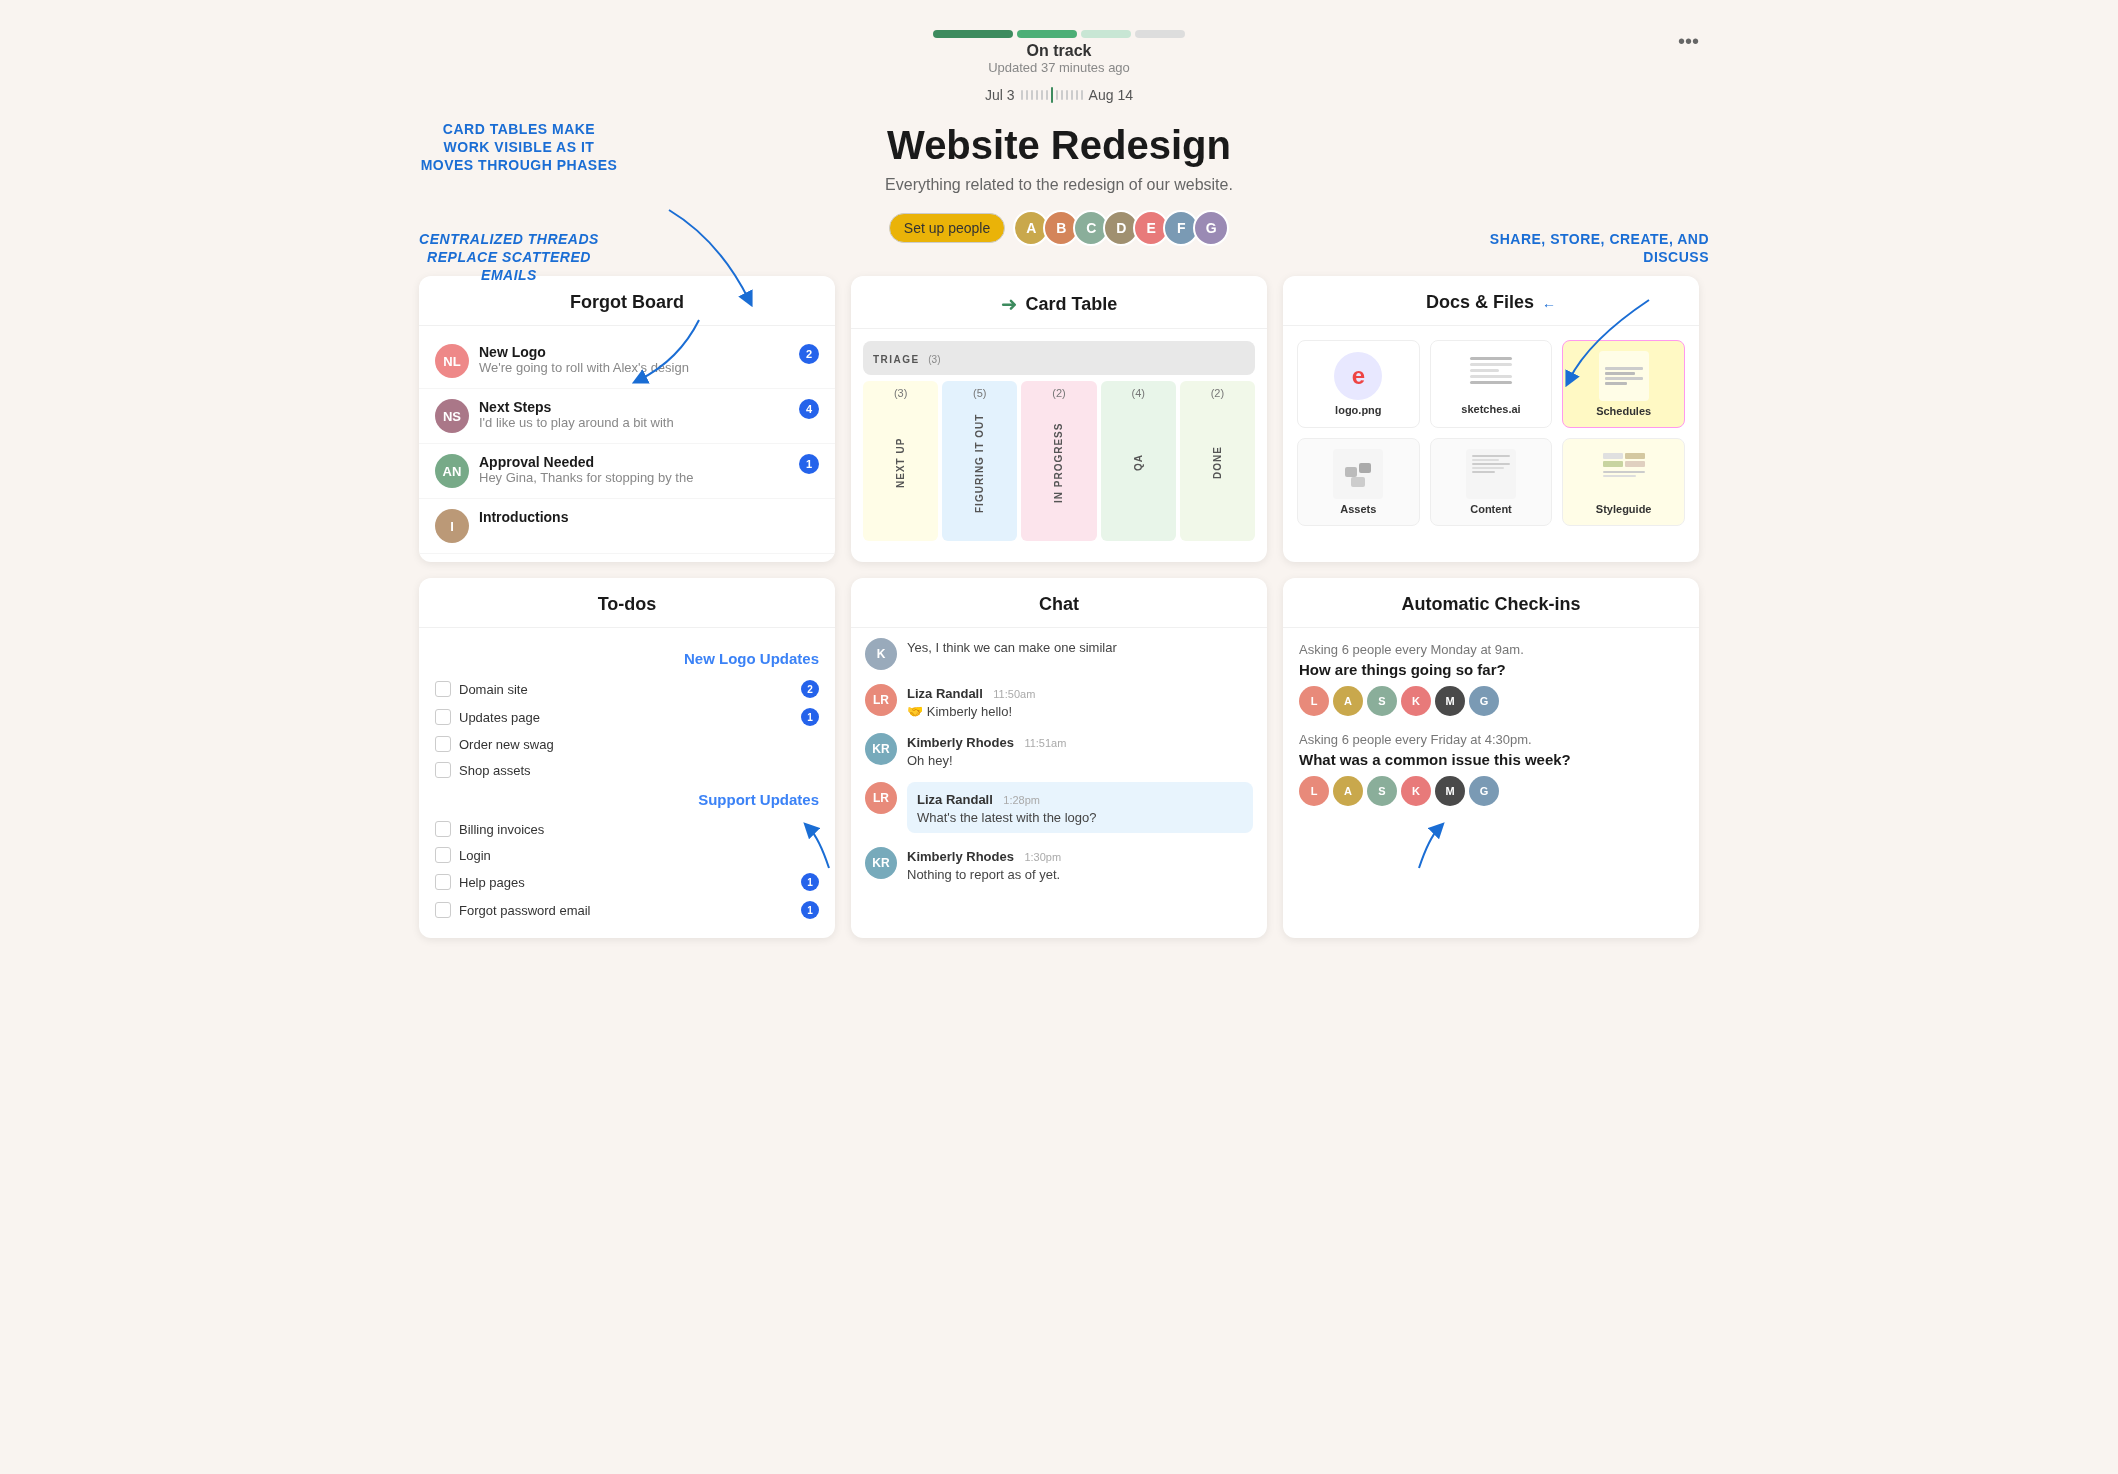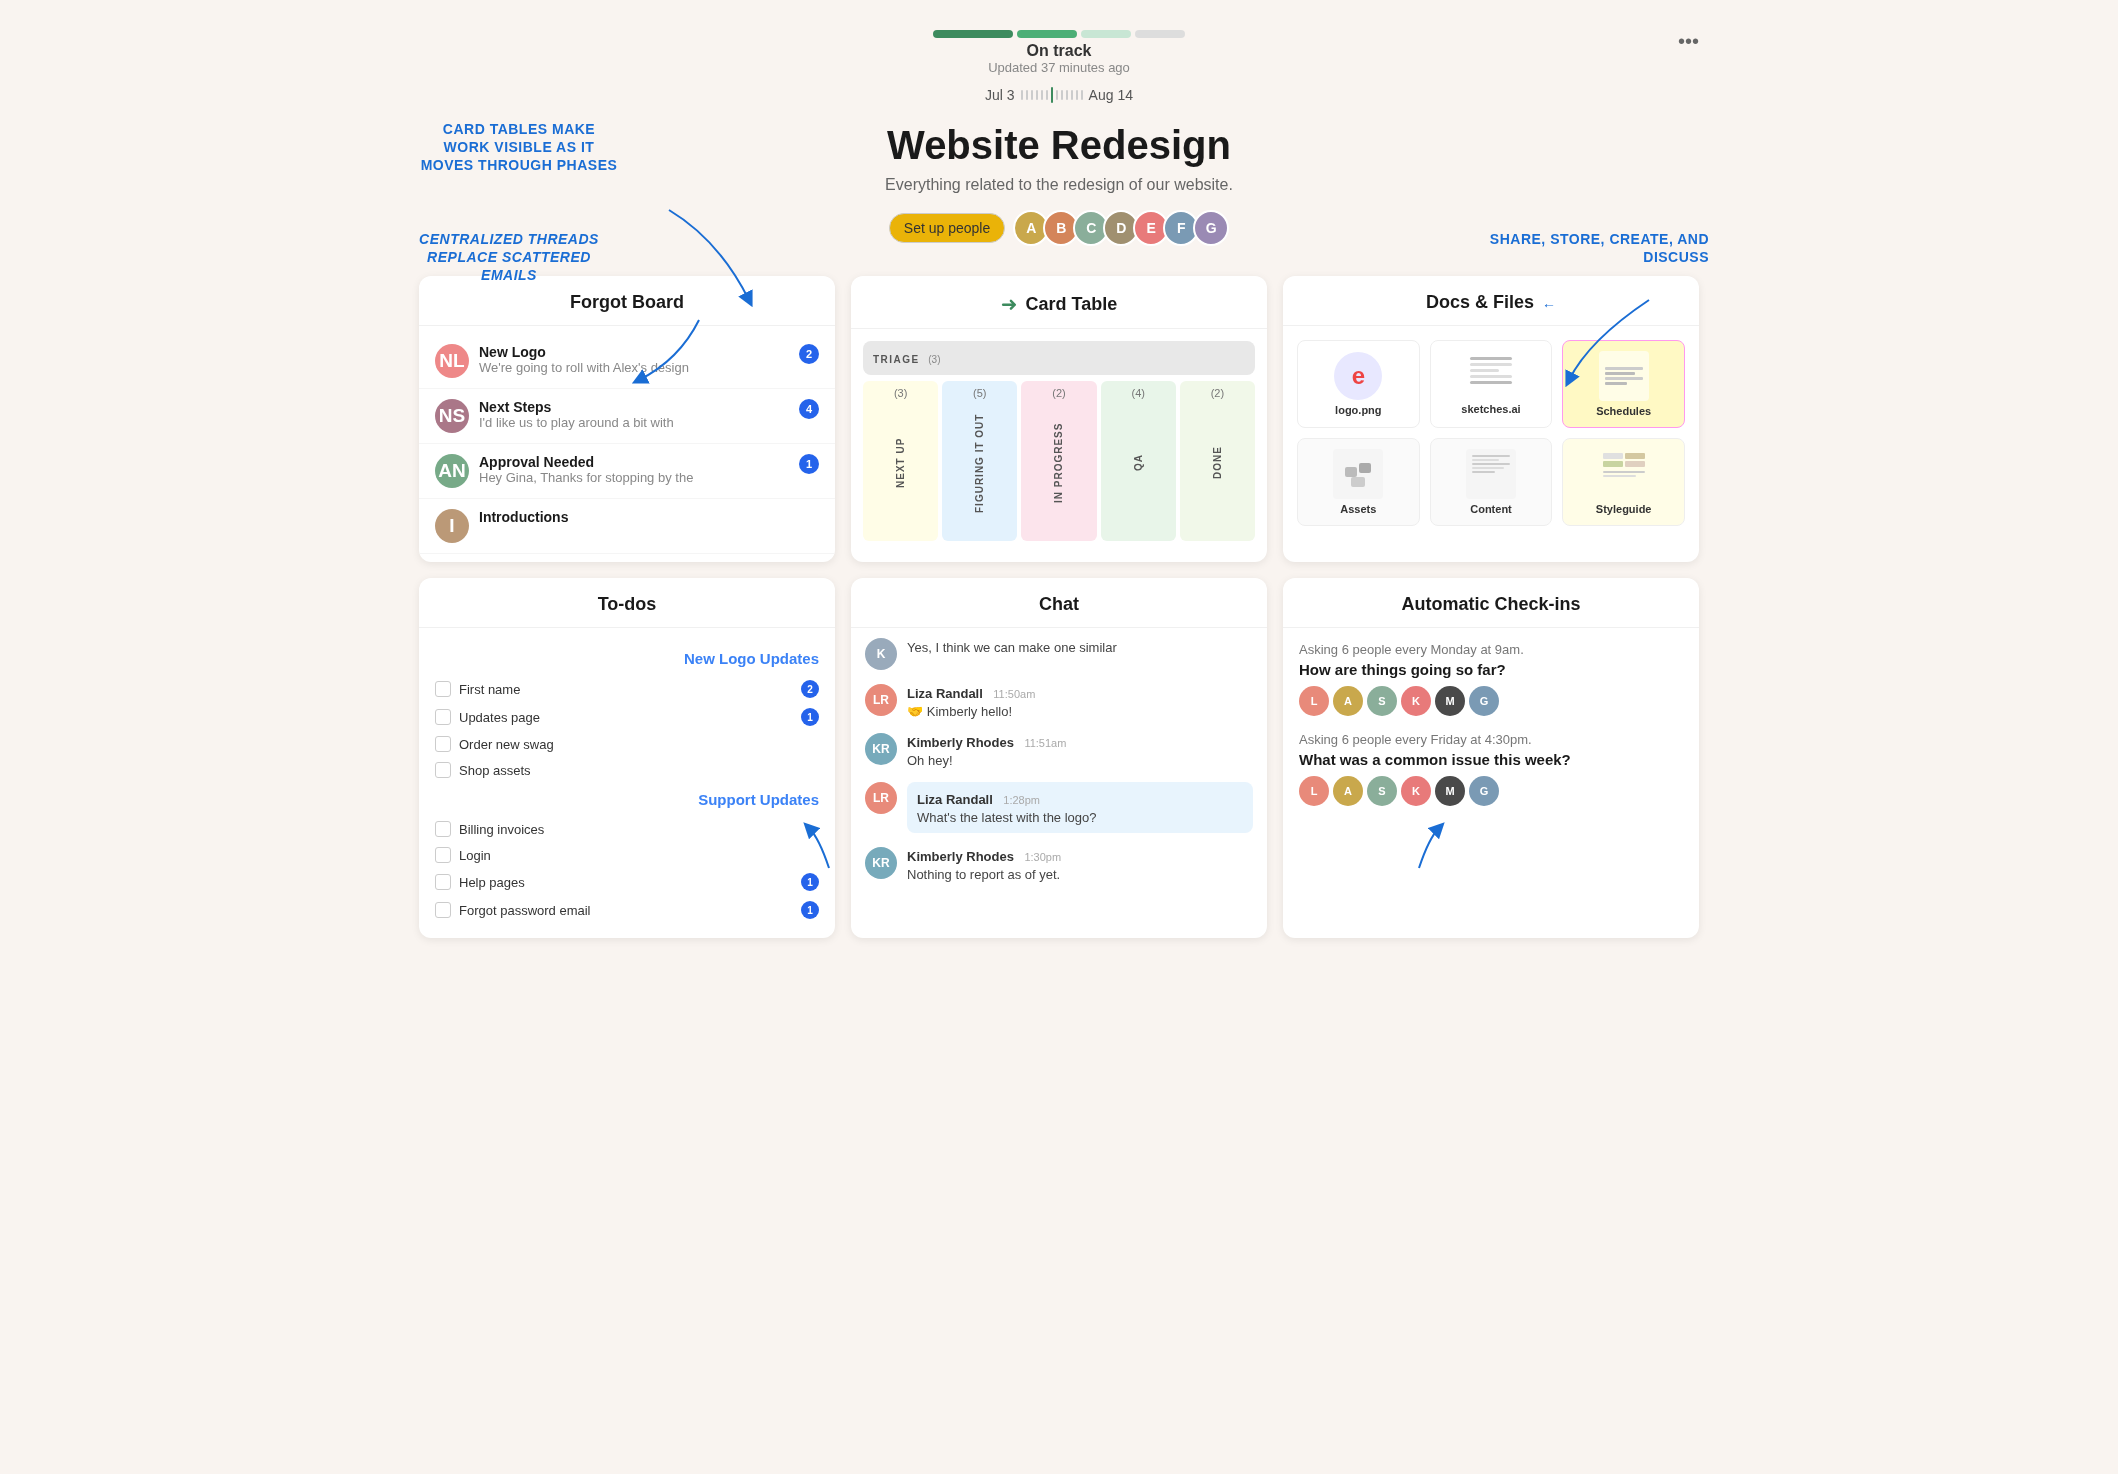--- a/index.html
+++ b/index.html
@@ -247,21 +247,21 @@
     }
 
     .msg-avatar {
       width: 34px;
       height: 34px;
       border-radius: 50%;
       flex-shrink: 0;
       display: flex;
       align-items: center;
       justify-content: center;
-      font-size: 19px;
+      font-size: 13px;
       font-weight: 700;
       color: #fff;
     }
 
     .msg-content {
       flex: 1;
       min-width: 0;
     }
 
     .msg-title {
@@ -822,21 +822,21 @@
     <div class="card">
       <div class="card-header">
         <span class="card-title">To-dos</span>
       </div>
       <div class="todos-content">
 
         <div class="todo-group-title">New Logo Updates</div>
 
         <div class="todo-item">
           <div class="todo-checkbox"></div>
-          <span class="todo-text">First name</span>
+          <span class="todo-text">Domain site</span>
           <div class="todo-badge">2</div>
         </div>
 
         <div class="todo-item">
           <div class="todo-checkbox"></div>
           <span class="todo-text">Updates page</span>
           <div class="todo-badge">1</div>
         </div>
 
         <div class="todo-item">

